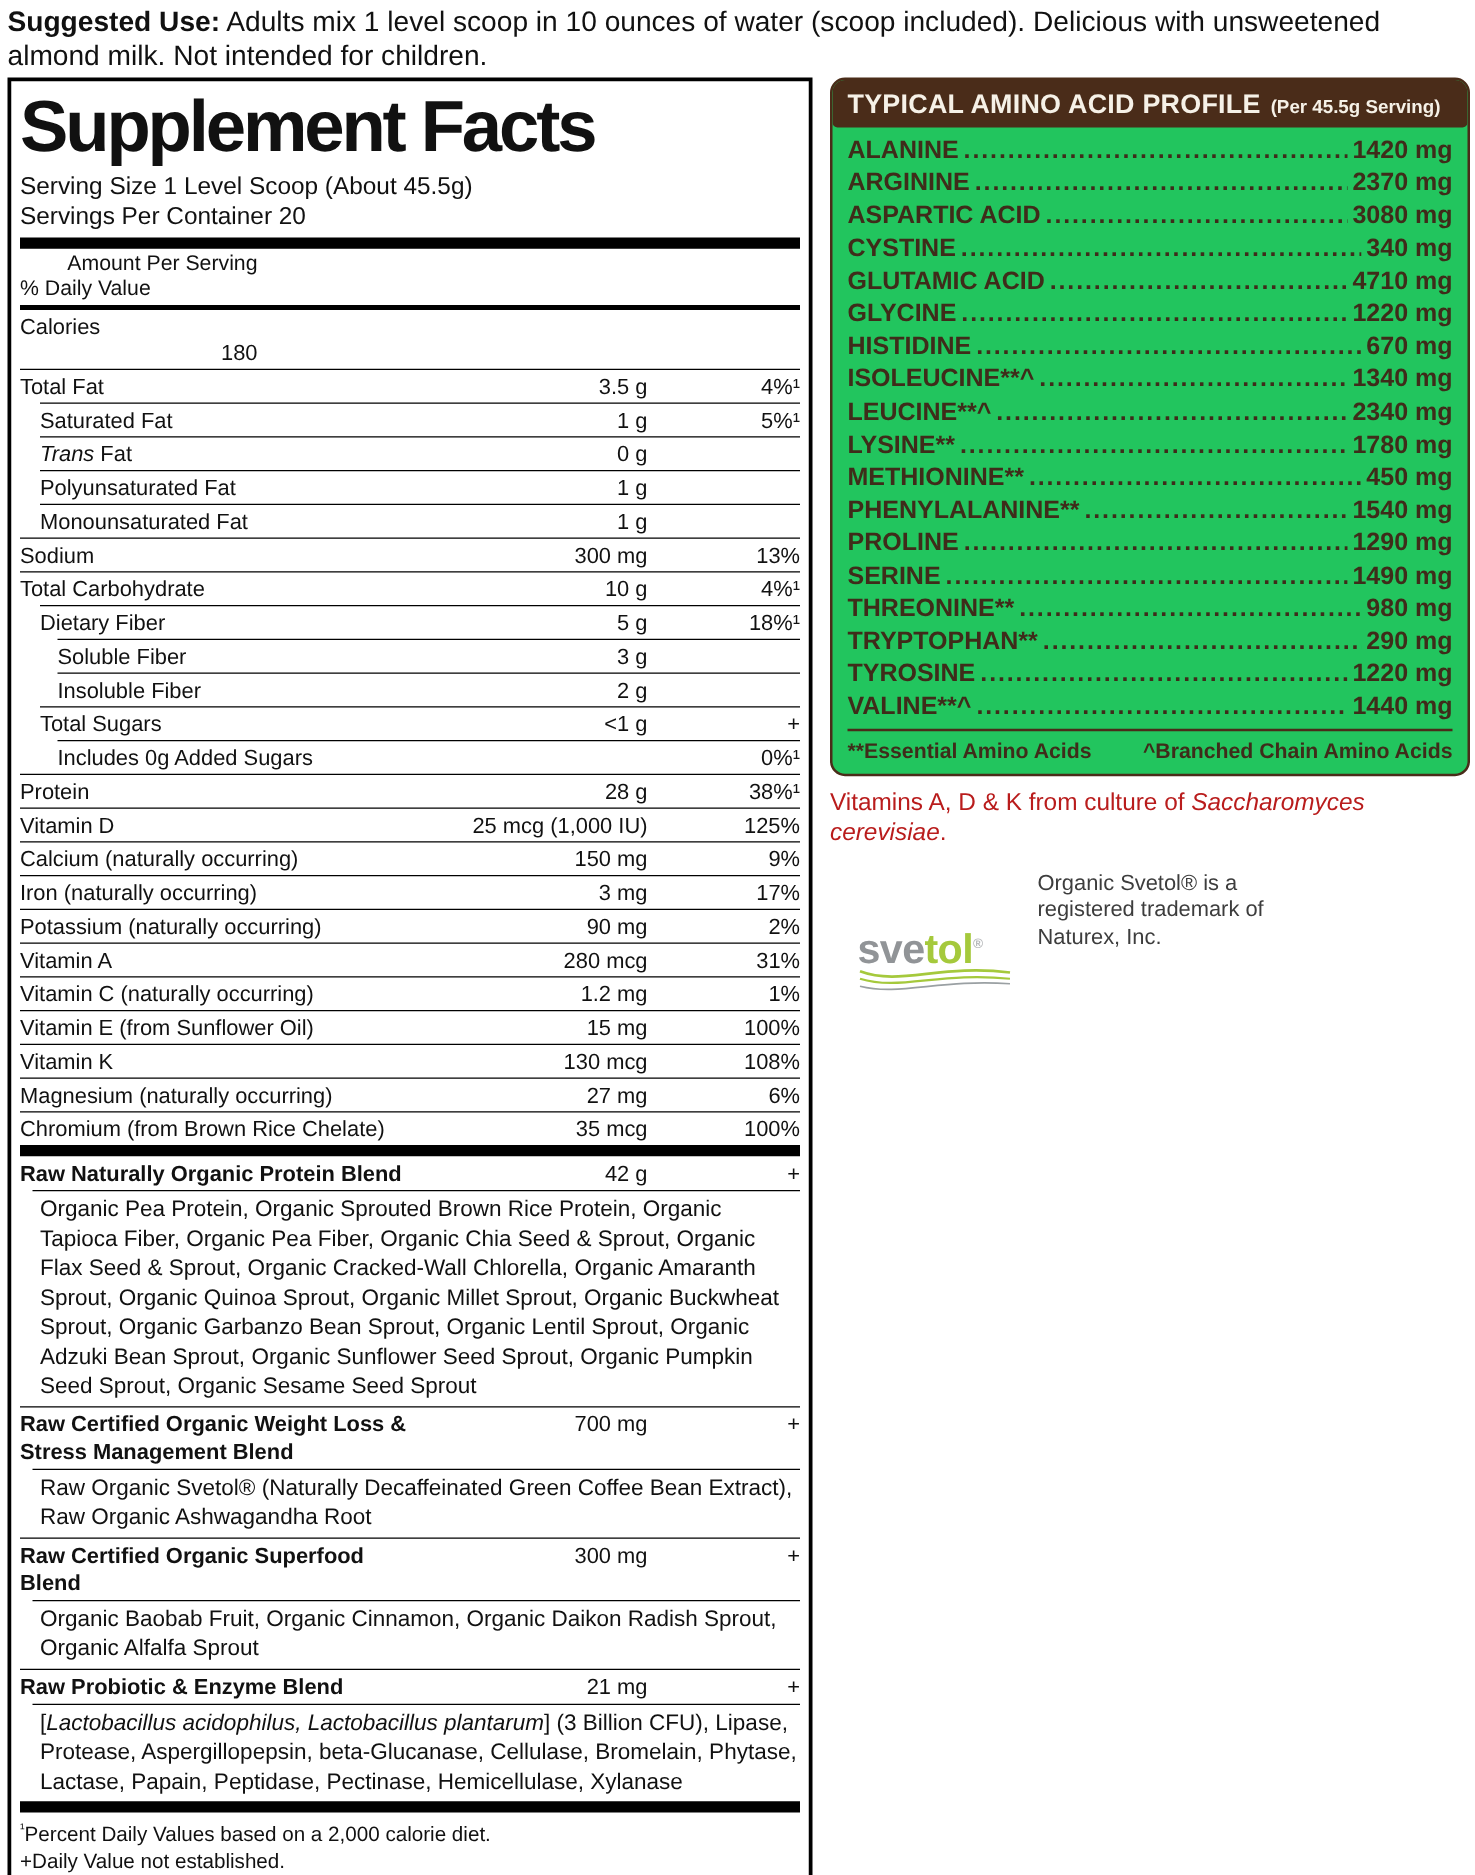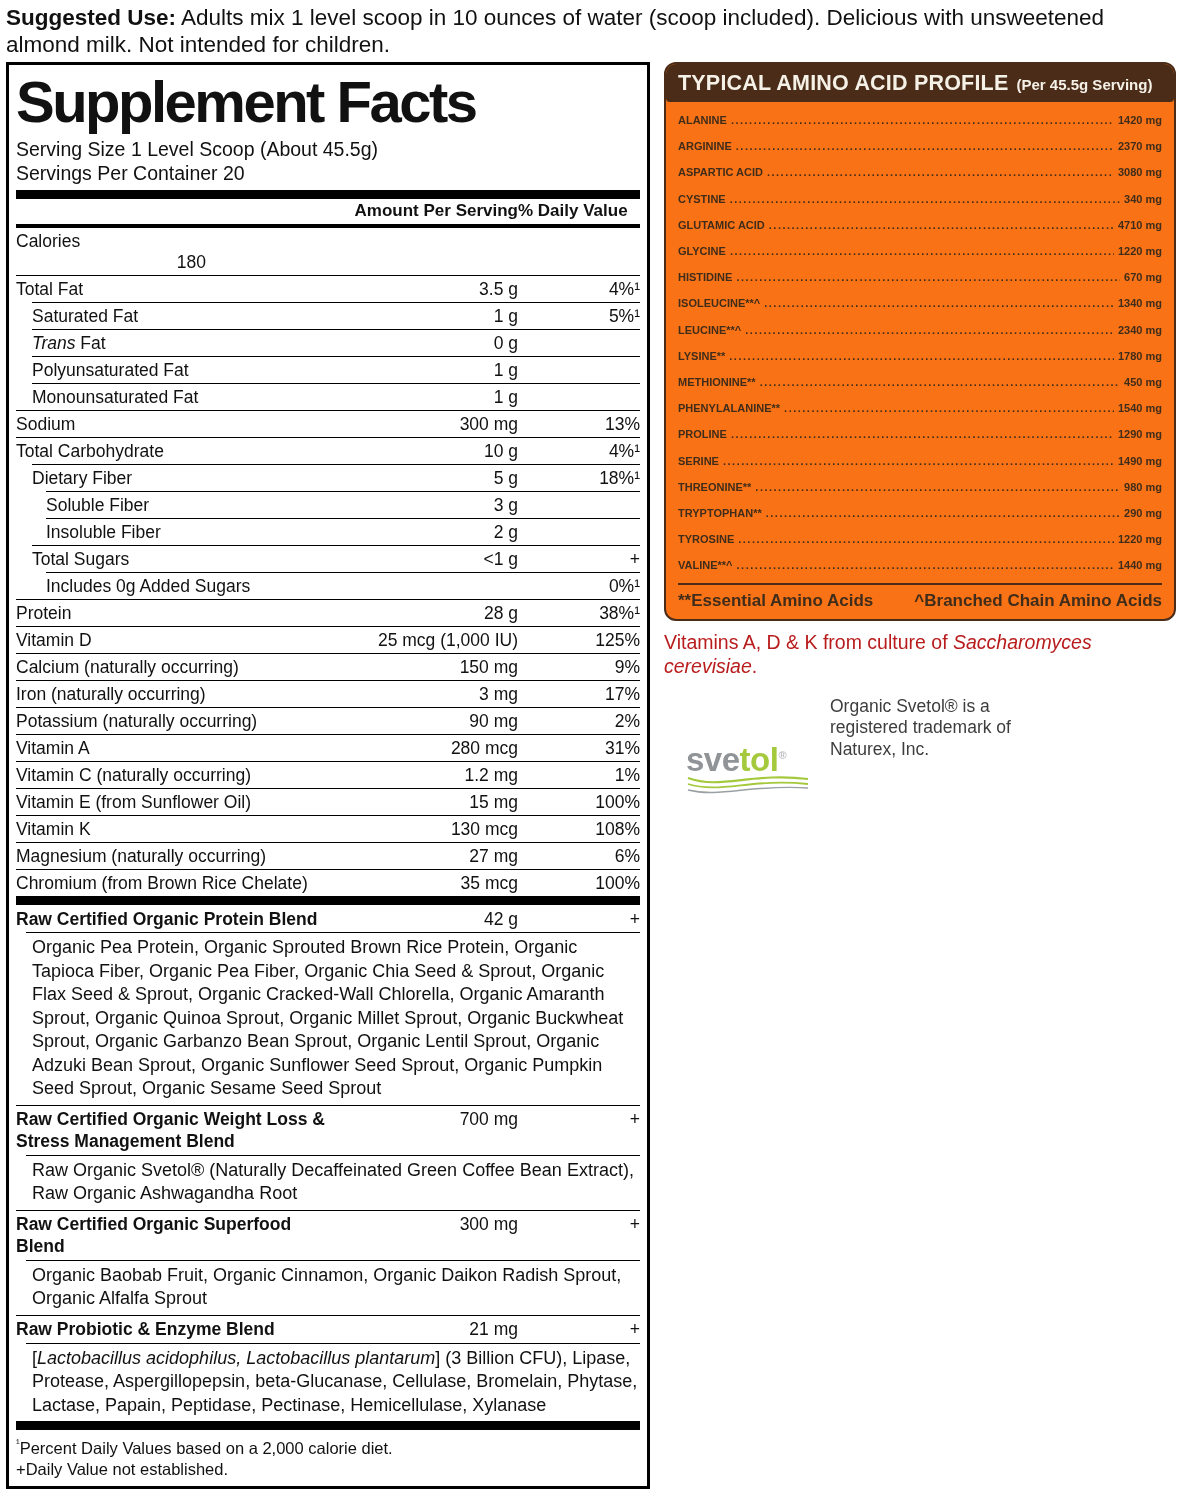--- a/index.html
+++ b/index.html
@@ -18,21 +18,21 @@
   .columns { display:flex; gap:14px; margin-top:4px; }
   .leftcol { width:648px; }
   .rightcol { width:512px; padding-top:0; }
 
   
   .sf-box { border:3px solid #000; padding:4px 7px 6px 7px; background:#fff; }
   .sf-title { font-size:58px; font-weight:900; letter-spacing:-2.5px; line-height:62px; margin:2px 0 4px 0; }
   .sf-serving { font-size:19.5px; line-height:24px; }
   .bar8 { height:9px; background:#000; margin-top:5px; }
   .bar4 { height:4px; background:#000; }
-  .colhead { display:flex; align-items:baseline; font-size:17px; font-weight:bold; padding:2px 0 3px 0; }
+  .colhead { display:flex; align-items:baseline; font-size:17px; font-weight:normal; padding:2px 0 3px 0;flex-direction:column; }
   .colhead .spacer { flex:1; }
   .colhead .amt-h { width:190px; text-align:right; }
   .colhead .dv-h { width:122px; text-align:left; }
 
   .row { display:flex; align-items:baseline; border-top:1px solid #000; padding:2.5px 0; font-size:17.5px; line-height:21px; }
   .row.first { border-top:none;flex-direction:column; }
   .row .lbl { flex:1; }
   .row .amt { width:190px; text-align:right; white-space:nowrap; }
   .row .dv  { width:122px; text-align:right; white-space:nowrap; }
   .i1 { margin-left:16px; }
@@ -43,26 +43,26 @@
   .brow .amt { width:190px; text-align:right; }
   .brow .dv { width:122px; text-align:right; }
   .bdesc { border-top:1px solid #000; margin-left:10px; padding:3px 0 4px 6px; font-size:18px; line-height:23.5px; }
   .footnote { font-size:16.5px; line-height:21px; padding-top:3px; }
   .footnote .sup { font-size:11px; vertical-align:super; }
 
   
   .other { font-size:21px; line-height:25px; margin-top:6px; max-width:600px; }
 
   
-  .amino-panel { border:2.5px solid #4a2c19; border-radius:12px; overflow:hidden; background:#f97316; color:#3f2c1a; }
+  .amino-panel { border:2.5px solid #4a2c19; border-radius:12px; overflow:hidden; background:#22c55e; color:#3f2c1a; }
   .amino-head { background:#4a2c19; color:#f6f1e7; display:flex; align-items:baseline; gap:8px; padding:7px 12px 6px 12px; border-radius:0 0 4px 4px; }
   .amino-title { font-size:21.5px; font-weight:800; letter-spacing:0.2px; }
   .amino-sub { font-size:15px; font-weight:700; }
   .amino-body { padding:5px 12px 0 12px; }
-  .arow { display:flex; align-items:baseline; font-size:11px; font-weight:700; line-height:26.2px; }
+  .arow { display:flex; align-items:baseline; font-size:20px; font-weight:700; line-height:26.2px; }
   .aname { white-space:nowrap; }
   .adots { flex:1; overflow:hidden; white-space:nowrap; margin:0 4px; }
   .adots::after { content:"........................................................................................."; letter-spacing:1.5px; font-weight:700; }
   .aval { white-space:nowrap; }
   .amino-foot { display:flex; justify-content:space-between; border-top:2px solid #4a2c19; margin:4px 12px 0 12px; padding:6px 0 8px 0; font-size:17px; font-weight:700; }
 
   .vitnote { font-size:19.5px; line-height:24px; margin-top:9px; color:#b91c1c; }
 
   .svetol-row { display:flex; gap:14px; margin-top:16px; margin-left:22px; align-items:flex-start; }
   .svetol-logo { width:130px; }
@@ -212,21 +212,21 @@
         </div>
       <div class="row">
           <span class="lbl">Chromium (from Brown Rice Chelate)</span>
           <span class="amt">35 mcg</span>
           <span class="dv">100%</span>
         </div>
 
       <div class="bar8" style="margin-top:0;"></div>
 
       <div class="brow" style="border-top:none;">
-        <span class="bname">Raw Certified Organic Protein Blend</span>
+        <span class="bname">Raw Naturally Organic Protein Blend</span>
         <span class="amt">42 g</span>
         <span class="dv">+</span>
       </div>
       <div class="bdesc">Organic Pea Protein, Organic Sprouted Brown Rice Protein, Organic Tapioca Fiber, Organic Pea Fiber, Organic Chia Seed &amp; Sprout, Organic Flax Seed &amp; Sprout, Organic Cracked-Wall Chlorella, Organic Amaranth Sprout, Organic Quinoa Sprout, Organic Millet Sprout, Organic Buckwheat Sprout, Organic Garbanzo Bean Sprout, Organic Lentil Sprout, Organic Adzuki Bean Sprout, Organic Sunflower Seed Sprout, Organic Pumpkin Seed Sprout, Organic Sesame Seed Sprout</div>
 
       <div class="brow">
         <span class="bname">Raw Certified Organic Weight Loss &amp; Stress Management Blend</span>
         <span class="amt">700 mg</span>
         <span class="dv">+</span>
       </div>

